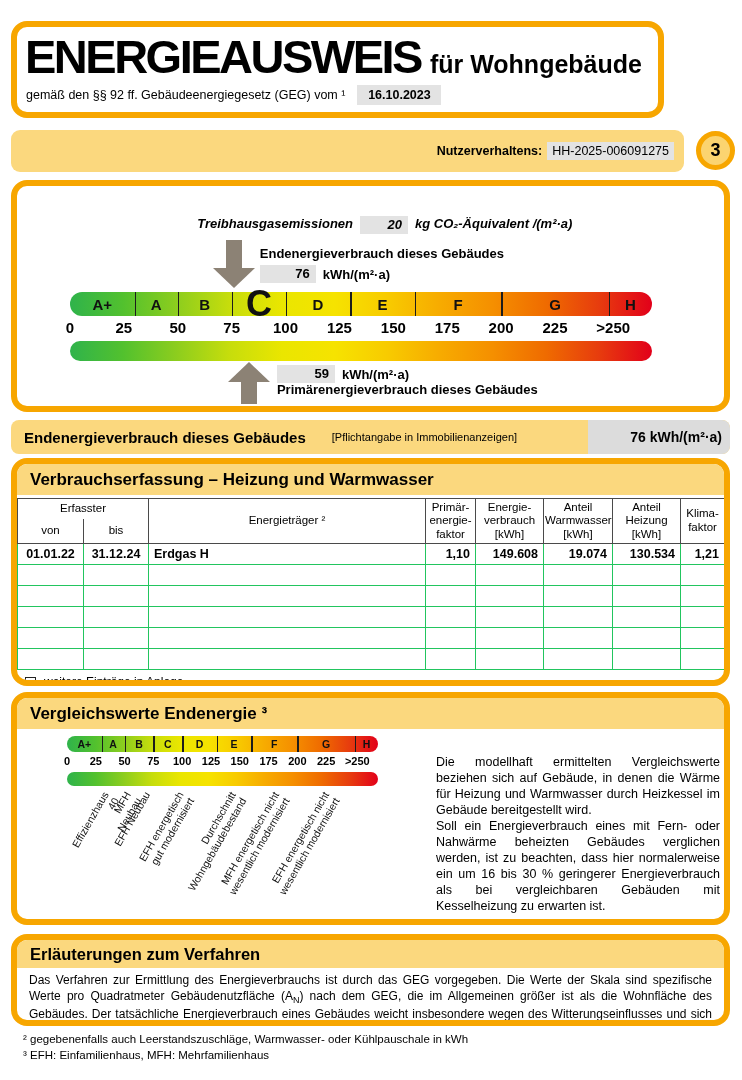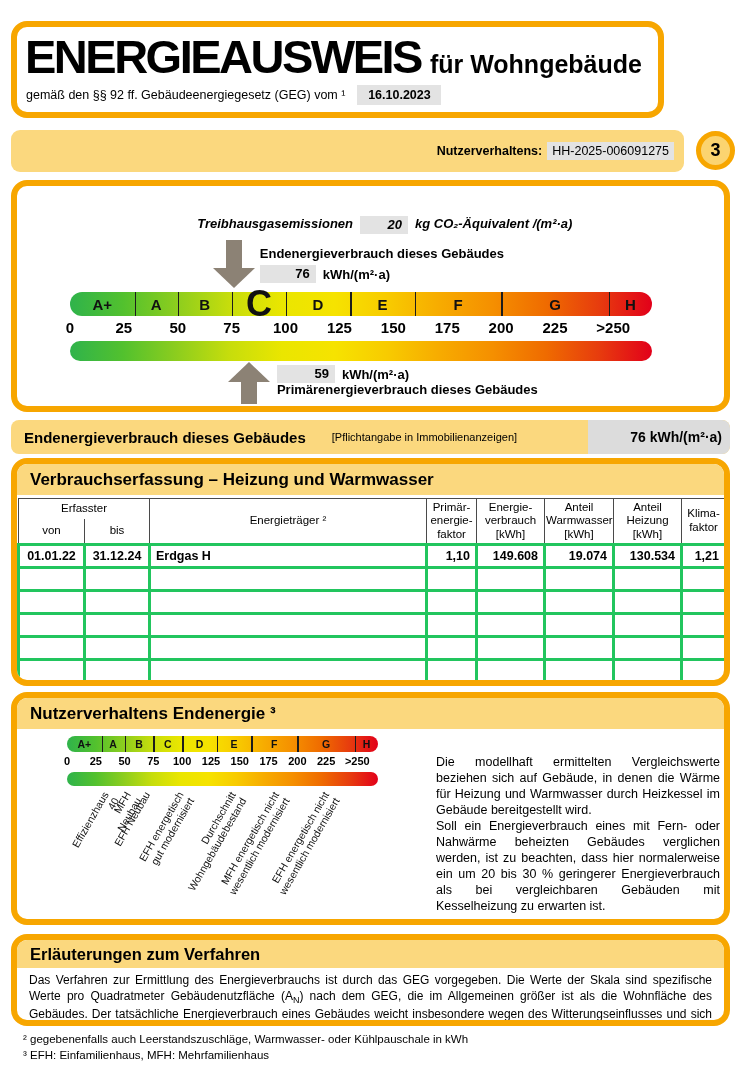--- a/index.html
+++ b/index.html
@@ -67,21 +67,21 @@
   
   #end-banner{left:11px;top:420px;width:719px;height:34px;border-radius:8px;display:flex;align-items:center;}
   #end-banner .eb-title{font-size:15px;font-weight:bold;margin-left:13px;}
   #end-banner .eb-note{font-size:11px;margin-left:8px;padding-left:18px;}
   #end-banner .eb-value{position:absolute;right:0;top:0;height:100%;width:142px;background:var(--gray2);border-radius:0 8px 8px 0;text-align:right;font-size:14px;font-weight:bold;line-height:34px;padding-right:8px;}
 
   
   #box-table{left:11px;top:458px;width:719px;height:228px;overflow:hidden;}
   #vtable{border-collapse:collapse;table-layout:fixed;margin:3px 0 0 0;width:707px;}
   #vtable th{border:1px solid #4a4a4a;font-weight:normal;font-size:11.5px;line-height:1.18;white-space:pre-line;text-align:center;vertical-align:middle;padding:2px 1px;}
-  #vtable td{border:3px solid #22c55e;font-size:12.5px;font-weight:bold;height:20px;padding:0 5px;line-height:20px;white-space:nowrap;overflow:hidden;}
+  #vtable td{border:1px solid #22c55e;font-size:12.5px;font-weight:bold;height:20px;padding:0 5px;line-height:20px;white-space:nowrap;overflow:hidden;}
   #vtable .th-group{border-bottom:none;height:18px;}
   #vtable .th-sub{border-top:none;height:22px;}
   #vtable td.ctr{text-align:center;} #vtable td.lft{text-align:left;} #vtable td.rgt{text-align:right;}
   .cb-row{display:flex;align-items:center;margin:5px 0 0 8px;font-size:12px;}
   .cb{width:11px;height:11px;border:1.3px solid #222;background:#fff;margin-right:8px;}
 
   
   #box-vergleich{left:11px;top:692px;width:719px;height:233px;overflow:hidden;}
   .vgl-scale{position:absolute;left:50px;top:38px;width:311px;height:180px;}
   #band-small{top:0;height:16px;border-radius:8px;}
@@ -294,21 +294,21 @@
           </tr>
         </tbody>
       </table>
     <div class="cb-row">
       <span class="cb"></span>
       <span>weitere Einträge in Anlage</span>
     </div>
   </div>
 
   <div class="obox" id="box-vergleich">
-    <div class="sec-head">Nutzerverhaltens Endenergie ³</div>
+    <div class="sec-head">Vergleichswerte Endenergie ³</div>
     <div class="vgl-scale">
       <div class="band" id="band-small" style="background: linear-gradient(to right, rgb(47, 179, 75) 0%, rgb(82, 193, 46) 9.1%, rgb(140, 205, 30) 18.2%, rgb(198, 221, 12) 27.3%, rgb(234, 230, 0) 36.4%, rgb(246, 227, 0) 45.5%, rgb(248, 203, 0) 54.5%, rgb(247, 171, 0) 63.6%, rgb(245, 143, 0) 72.7%, rgb(239, 107, 0) 81.8%, rgb(231, 60, 14) 90.9%, rgb(226, 0, 26) 100%);">
           <i class="band-div" style="left: 11.1111%;"></i>
           <i class="band-div" style="left: 18.5185%;"></i>
           <i class="band-div" style="left: 27.7778%;"></i>
           <i class="band-div" style="left: 37.037%;"></i>
           <i class="band-div" style="left: 48.1481%;"></i>
           <i class="band-div" style="left: 59.2593%;"></i>
           <i class="band-div" style="left: 74.0741%;"></i>
           <i class="band-div" style="left: 92.5926%;"></i>
@@ -345,21 +345,21 @@
           <span class="ref-label" style="right: 48.1481%;">Durchschnitt
 Wohngebäudebestand</span>
           <span class="ref-label" style="right: 34.0741%;">MFH energetisch nicht
 wesentlich modernisiert</span>
           <span class="ref-label" style="right: 18.1481%;">EFH energetisch nicht
 wesentlich modernisiert</span>
         </div>
     </div>
     <div class="vgl-text">
       <p>Die modellhaft ermittelten Vergleichswerte beziehen sich auf Gebäude, in denen die Wärme für Heizung und Warmwasser durch Heizkessel im Gebäude bereitgestellt wird.</p>
-      <p>Soll ein Energieverbrauch eines mit Fern- oder Nahwärme beheizten Gebäudes verglichen werden, ist zu beachten, dass hier normalerweise ein um 20 bis 30 % geringerer Energieverbrauch als bei vergleichbaren Gebäuden mit Kesselheizung zu erwarten ist.</p>
+      <p>Soll ein Energieverbrauch eines mit Fern- oder Nahwärme beheizten Gebäudes verglichen werden, ist zu beachten, dass hier normalerweise ein um 16 bis 30 % geringerer Energieverbrauch als bei vergleichbaren Gebäuden mit Kesselheizung zu erwarten ist.</p>
     </div>
   </div>
 
   <div class="obox" id="box-erl">
     <div class="sec-head">Erläuterungen zum Verfahren</div>
     <div class="erl-text"><span>Das Verfahren zur Ermittlung des Energieverbrauchs ist durch das GEG vorgegeben. Die Werte der Skala sind spezifische Werte pro Quadratmeter Gebäudenutzfläche (A</span><sub class="an">N</sub><span>) nach dem GEG, die im Allgemeinen größer ist als die Wohnfläche des Gebäudes. Der tatsächliche Energieverbrauch eines Gebäudes weicht insbesondere wegen des Witterungseinflusses und sich ändernden Nutzerverhaltens vom angegebenen Energieverbrauch ab.</span></div>
   </div>
 
   <div id="footnotes">
     <div>² gegebenenfalls auch Leerstandszuschläge, Warmwasser- oder Kühlpauschale in kWh</div>

